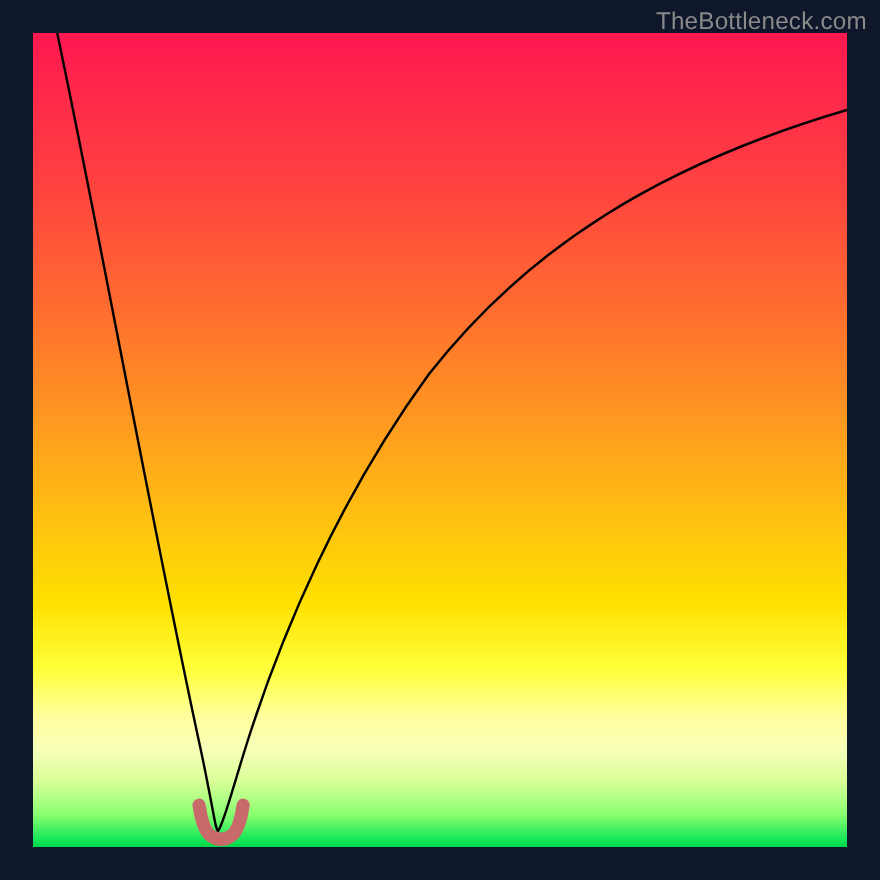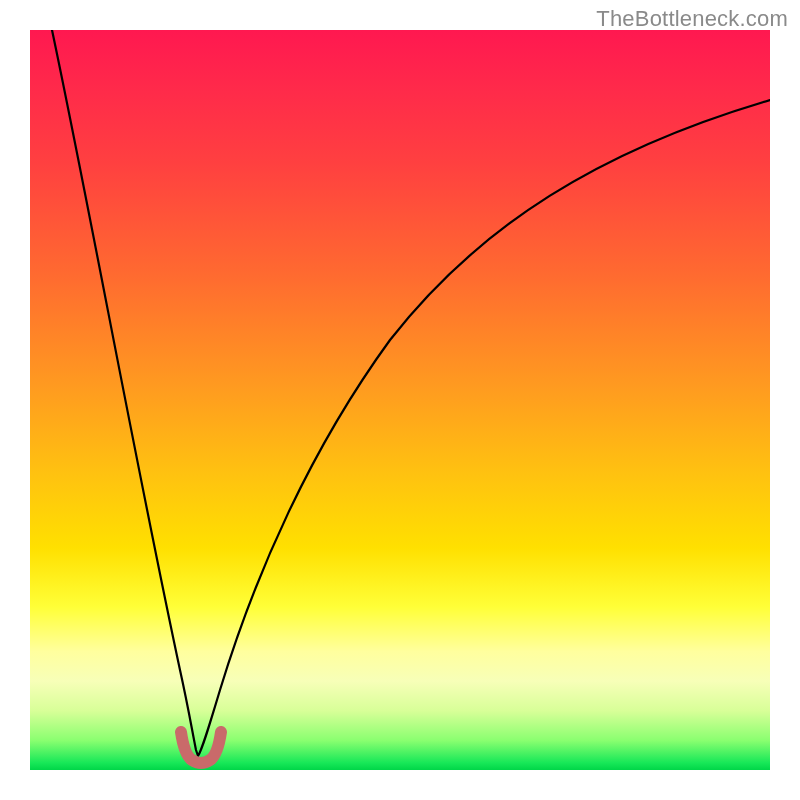--- a/index.html
+++ b/index.html
@@ -10,21 +10,21 @@
     background: #000;
     overflow: hidden;
     font-family: Arial, Helvetica, sans-serif;
   }
   .frame {
     position: absolute;
     left: 0;
     top: 0;
     width: 800px;
     height: 800px;
-    background: #ffffff;
+    background: #0f172a;
   }
   .plot-area {
     position: absolute;
     left: 30px;
     top: 30px;
     width: 740px;
     height: 740px;
     
     background: linear-gradient(
       to bottom,

